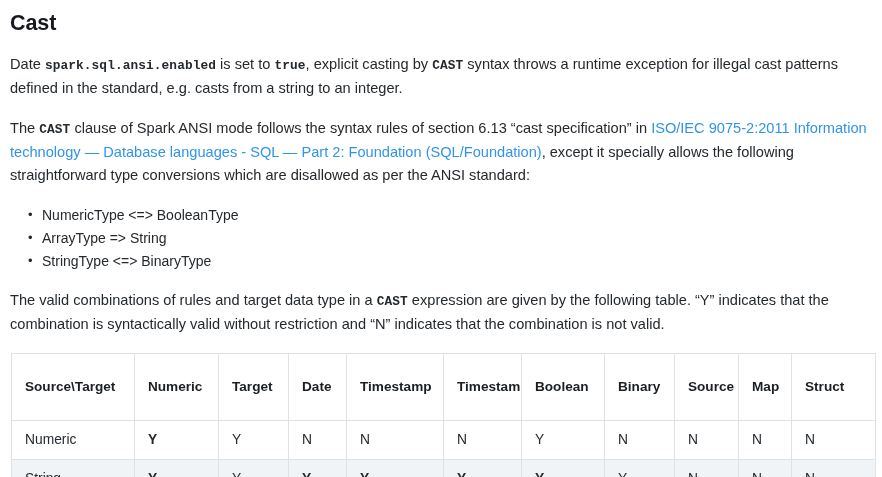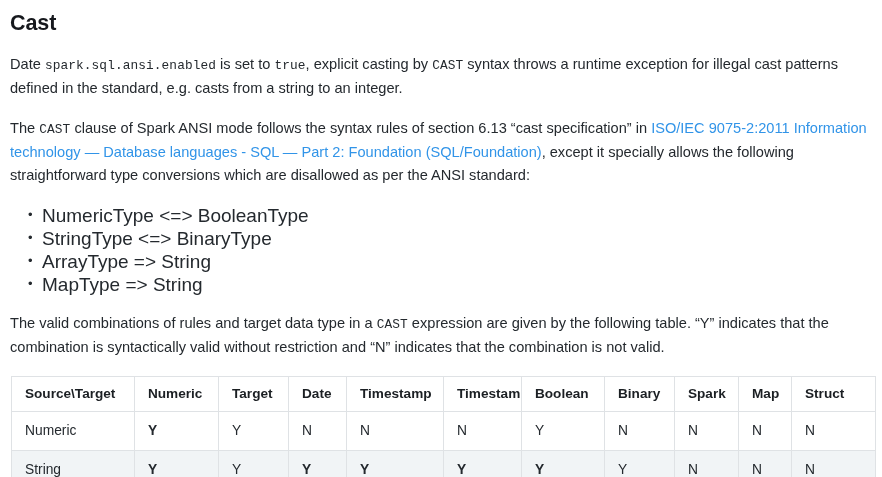--- a/index.html
+++ b/index.html
@@ -34,32 +34,33 @@
     margin: 0 0 17px 0;
     color: #24292e;
     max-width: 870px;
   }
   code.inline {
     font-family: "Liberation Mono", "DejaVu Sans Mono", monospace;
     font-size: 12.8px;
     color: #24292e;
     background: transparent;
     letter-spacing: 0.1px;
+    font-weight: bold;
   }
   a.extlink {
     color: #3194e8;
     text-decoration: none;
   }
   ul.type-list {
     margin: 0 0 16px 0;
     padding-left: 32px;
     list-style: none;
   }
   ul.type-list li {
-    font-size: 19px;
+    font-size: 14px;
     line-height: 23px;
     color: #24292e;
     position: relative;
     padding-left: 0;
     margin: 0;
   }
   ul.type-list li::before {
     content: "\2022";
     position: absolute;
     left: -14px;
@@ -80,21 +81,21 @@
     text-align: left;
     padding: 9px 13px;
     line-height: 18px;
     white-space: nowrap;
     overflow: hidden;
   }
   table.cast-table th {
     font-weight: bold;
     color: #1b1f23;
     font-size: 13.6px;
-    padding: 8px 13px;
+    padding: 24px 13px;
   }
   table.cast-table td {
     color: #24292e;
     font-size: 13.8px;
     padding-top: 10px;
     padding-bottom: 10px;
   }
   table.cast-table tr.row-alt td {
     background: #f1f4f6;
   }
@@ -120,23 +121,22 @@
 <div class="page">
 
   <h1 class="section-title">Cast</h1>
 
   <p class="para"><span>Date </span><code class="inline">spark.sql.ansi.enabled</code><span> is set to </span><code class="inline">true</code><span>, explicit casting by </span><code class="inline">CAST</code><span> syntax throws a runtime exception for illegal cast patterns defined in the standard, e.g. casts from a string to an integer.</span></p>
 
   <p class="para"><span>The </span><code class="inline">CAST</code><span> clause of Spark ANSI mode follows the syntax rules of section 6.13 “cast specification” in </span><a class="extlink" href="#">ISO/IEC 9075-2:2011 Information technology — Database languages - SQL — Part 2: Foundation (SQL/Foundation)</a><span>, except it specially allows the following straightforward type conversions which are disallowed as per the ANSI standard:</span></p>
 
   <ul class="type-list">
     <li>NumericType &lt;=&gt; BooleanType</li>
+    <li>ArrayType =&gt; String</li>
     <li>StringType &lt;=&gt; BinaryType</li>
-    <li>ArrayType =&gt; String</li>
-    <li>MapType =&gt; String</li>
   </ul>
 
   <p class="para"><span>The valid combinations of rules and target data type in a </span><code class="inline">CAST</code><span> expression are given by the following table. “Y” indicates that the combination is syntactically valid without restriction and “N” indicates that the combination is not valid.</span></p>
 
   <table class="cast-table">
     <colgroup>
       <col class="c-src">
         <col class="c-num">
         <col class="c-str">
         <col class="c-date">
@@ -151,21 +151,21 @@
     <thead>
       <tr>
         <th>Source\Target</th>
         <th>Numeric</th>
         <th>Target</th>
         <th>Date</th>
         <th>Timestamp</th>
         <th>Timestamp</th>
         <th>Boolean</th>
         <th>Binary</th>
-        <th>Spark</th>
+        <th>Source</th>
         <th>Map</th>
         <th>Struct</th>
       </tr>
     </thead>
     <tbody>
       <tr>
         <td>Numeric</td>
         <td class="v-red">Y</td>
         <td>Y</td>
         <td>N</td>

